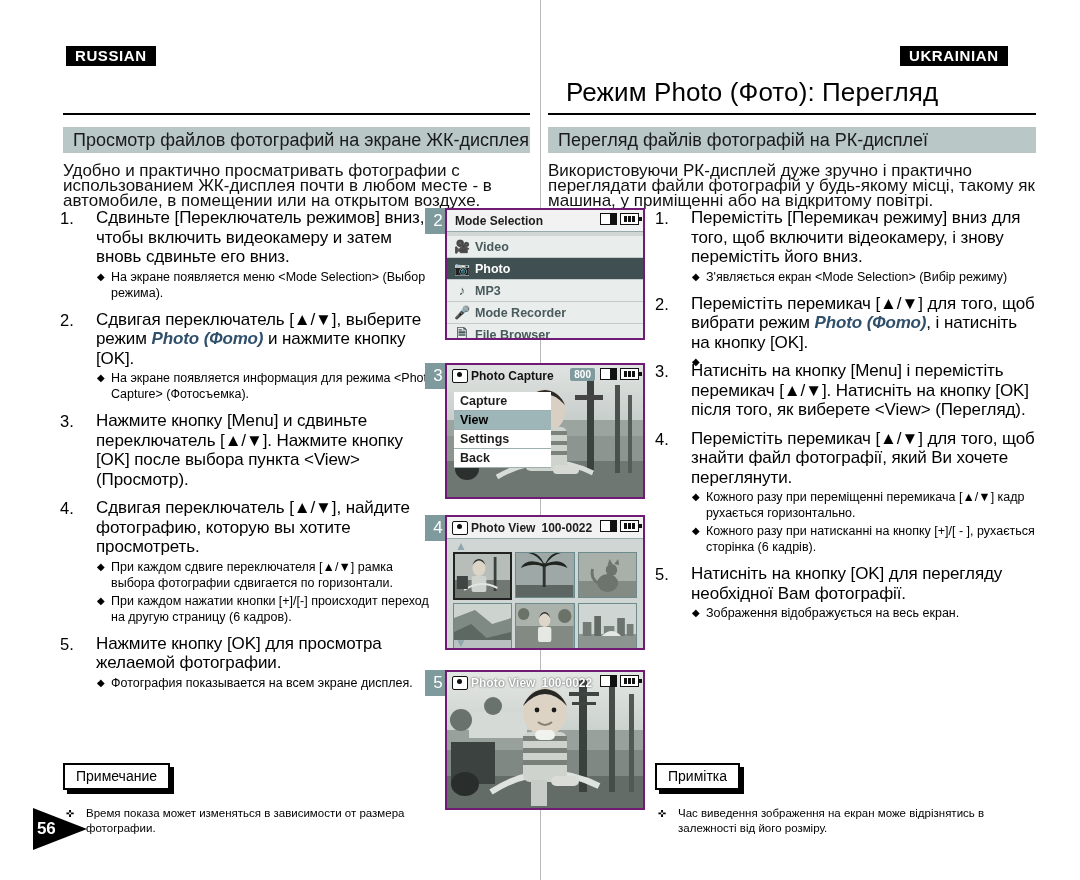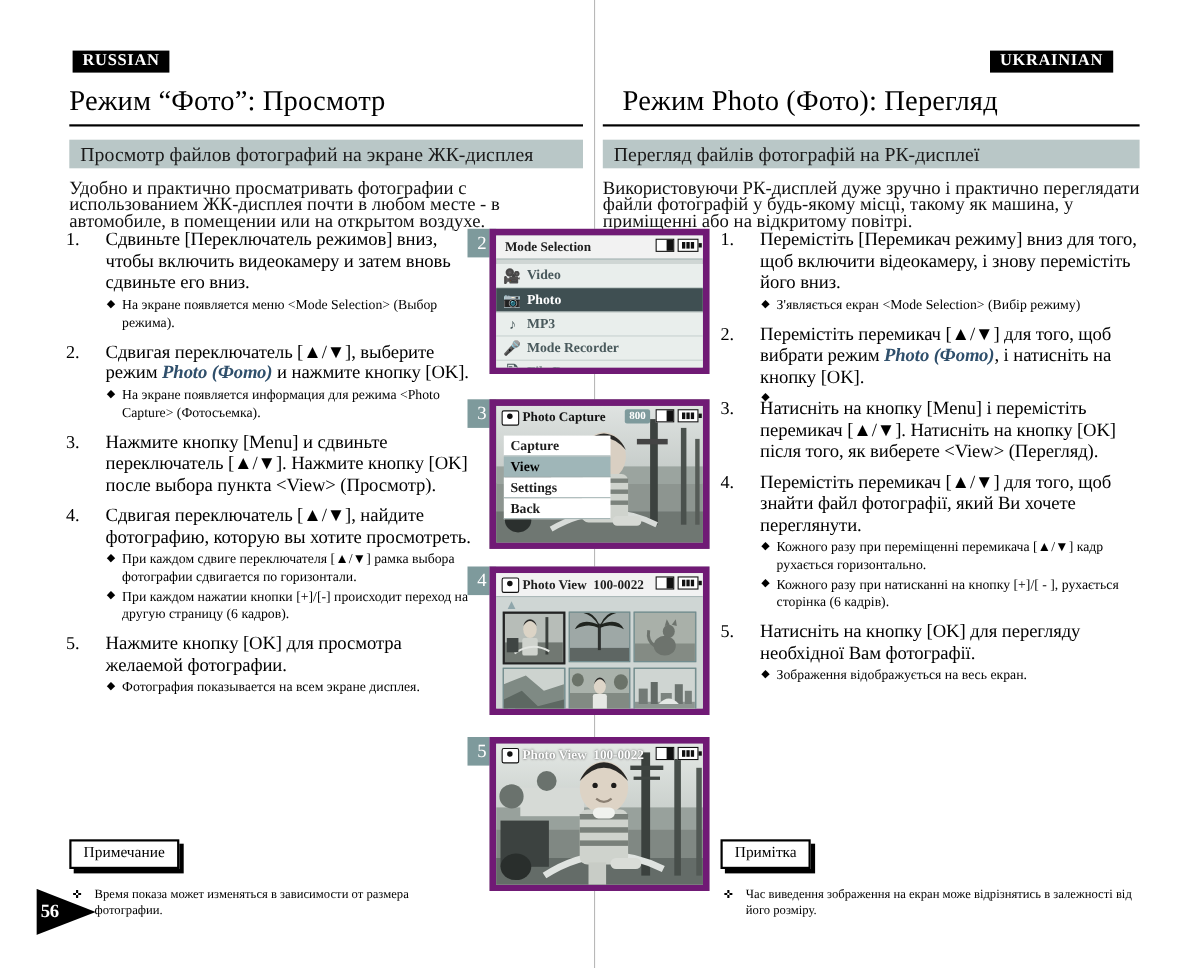--- a/index.html
+++ b/index.html
@@ -4,21 +4,21 @@
 <style>
   html,body{margin:0;padding:0;}
   body{
     width:1080px;height:880px;
     background:#ffffff;
     font-family:"Liberation Sans","DejaVu Sans",sans-serif;
     color:#000;
     position:relative;
     overflow:hidden;
   }
-  .page{position:absolute;inset:0;font-family:Liberation Serif, serif;}
+  .page{position:absolute;inset:0;}
 
   
   .vdiv{
     position:absolute;left:540px;top:0;width:1px;height:880px;
     background:#b8b8b8;
   }
 
   
   .langtag{
     position:absolute;
@@ -149,21 +149,21 @@
     width:26px;height:26px;
     background:#7e9a9c;
     color:#fff;
     font-size:17px;
     text-align:center;
     line-height:26px;
   }
   .lcd{
     position:absolute;left:20px;top:0;
     width:200px;
-    border:6px solid #701a75;
+    border:2px solid #701a75;
     background:#cfd6d4;
     box-sizing:border-box;
     overflow:hidden;
   }
   .lcdbar{
     position:relative;height:21px;
     background:#f2f2f2;
     border-bottom:1px solid #9aa;
     display:flex;align-items:center;
     padding-left:5px;
@@ -236,21 +236,20 @@
   .fullphoto{position:relative;height:113px;overflow:hidden;}
 </style>
 </head>
 <body>
 
 <div class="page">
 
   <div class="vdiv"></div>
 
   <div class="langtag ru">RUSSIAN</div>
-  <div class="chapter ru">Режим “Фото”: Просмотр</div>
   <div class="rule ru"></div>
   <div class="banner ru">Просмотр файлов фотографий на экране ЖК-дисплея</div>
   <div class="intro ru">Удобно и практично просматривать фотографии с использованием ЖК-дисплея почти в любом месте - в автомобиле, в помещении или на открытом воздухе.</div>
   <div class="steps ru">
       <div class="step">
         <div class="num">1.</div>
         <div class="body">
           <div class="maintext"><span>Сдвиньте [Переключатель режимов] вниз, чтобы включить видеокамеру и затем вновь сдвиньте его вниз.</span></div>
           <div class="bullets">
             <div class="bullet"><span class="dia">◆</span><span>На экране появляется меню &lt;Mode Selection&gt; (Выбор режима).</span></div>

